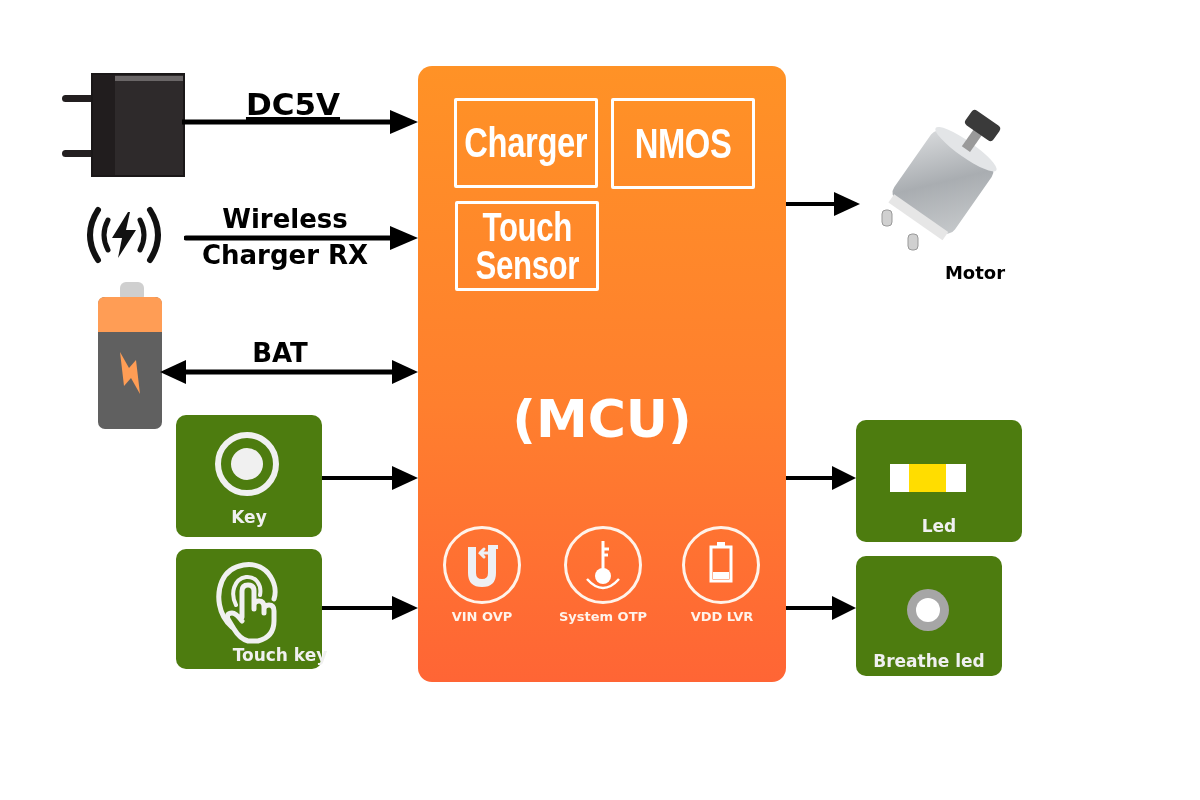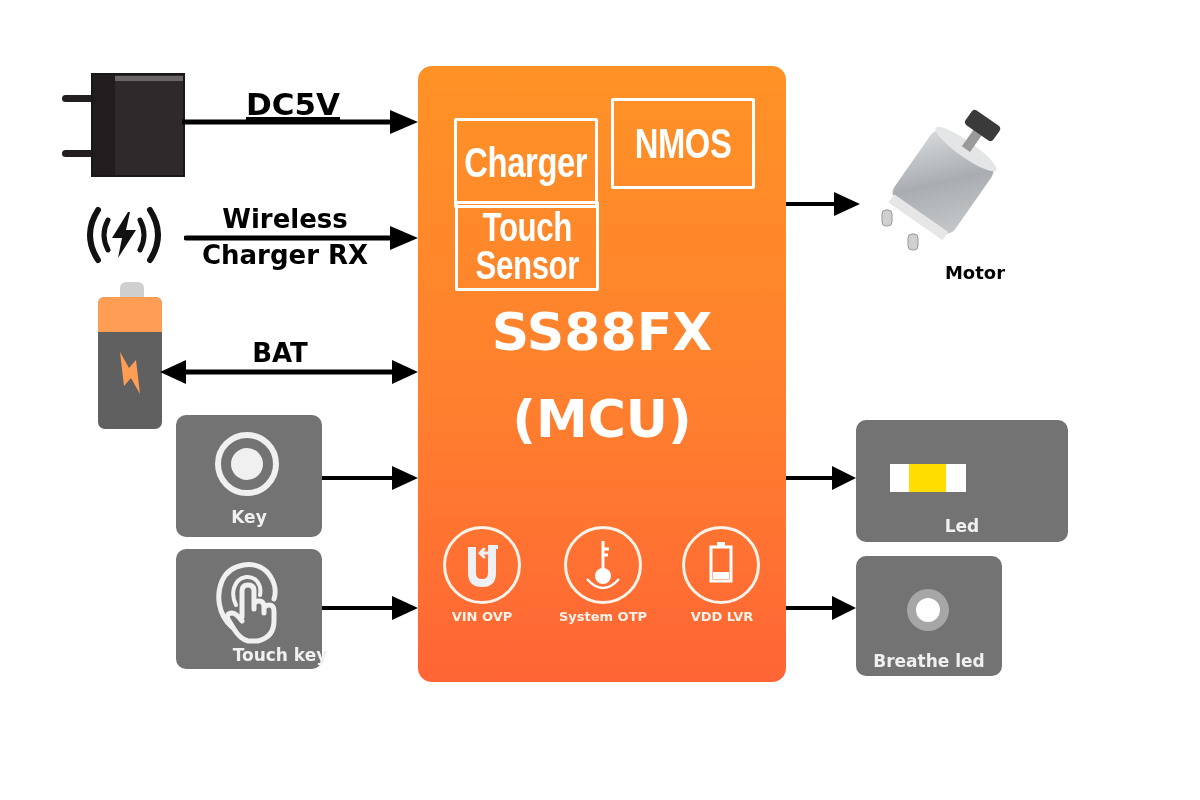--- a/index.html
+++ b/index.html
@@ -12,21 +12,21 @@
          background:linear-gradient(to bottom, #ff9226 0%, #ff7f2e 55%, #ff6535 100%); }
   .feat { position:absolute; border:3px solid #fff; border-radius:2px; box-sizing:border-box; color:#fff;
           display:flex; align-items:center; justify-content:center; text-align:center;
           font-family:"Liberation Sans", sans-serif; font-weight:bold; line-height:0.95; letter-spacing:-0.5px; }
   .feat span { display:block; transform:scaleX(0.78); }
   .mcu-title { position:absolute; left:0; width:100%; text-align:center; color:#fff; font-weight:bold;
                font-family:"DejaVu Sans", sans-serif; font-size:52px; line-height:60px; }
   .prot { position:absolute; width:78px; height:78px; border:3px solid #fff3ea; border-radius:50%; box-sizing:border-box; }
   .prot-lbl { position:absolute; width:140px; text-align:center; color:#fff3ea; font-weight:bold; font-size:13px; font-family:"DejaVu Sans", sans-serif; }
   
-  .tile { position:absolute; background:#737373; border-radius:10px; }
+  .tile { position:absolute; background:#4d7c0f; border-radius:10px; }
   .tile-lbl { position:absolute; left:0; width:100%; text-align:center; color:#f0f0f0; font-weight:bold; font-size:17px; font-family:"DejaVu Sans", sans-serif; }
 </style>
 </head>
 <body>
 
 <svg class="abs" style="left:62px;top:72px;" width="125" height="108">
   <rect x="0" y="23" width="34" height="7" rx="3.5" fill="#231f20"></rect>
   <rect x="0" y="78" width="34" height="7" rx="3.5" fill="#231f20"></rect>
   <rect x="30" y="2" width="92" height="102" fill="#2e2a2b" stroke="#1a1718" stroke-width="2"></rect>
   <rect x="31" y="3" width="22" height="100" fill="#211d1e"></rect>
@@ -84,32 +84,31 @@
     <path d="M30 60 V34 Q30 28 36 28 Q42 28 42 34 V52 M42 48 Q42 44 47 44 Q52 44 52 50 V56 M52 52 Q52 48 57 48 Q62 48 62 54 V64 Q62 80 46 84 H36 Q28 82 22 72 L16 62 Q14 56 20 56 Q24 56 30 64" stroke="#f0f0f0" stroke-width="5" fill="none" stroke-linecap="round" stroke-linejoin="round"></path>
   </svg>
   <div class="tile-lbl" style="top:96px;padding-left:31px;">Touch key</div>
 </div>
 <svg class="arrow" style="left:322px;top:594px;" width="98" height="28">
   <line x1="0" y1="14" x2="72" y2="14" stroke="#000" stroke-width="4"></line>
   <polygon points="70,2 96,14 70,26" fill="#000"></polygon>
 </svg>
 
 <div class="mcu">
-  <div class="feat" style="left:36px;top:32px;width:144px;height:90px;font-size:42px;margin-top:20px;">
+  <div class="feat" style="left:36px;top:32px;width:144px;height:90px;font-size:42px;">
     <span>Charger</span>
   </div>
   <div class="feat" style="left:193px;top:32px;width:144px;height:91px;font-size:42px;">
     <span>NMOS</span>
   </div>
   <div class="feat" style="left:37px;top:135px;width:144px;height:90px;font-size:40px;flex-direction:column;justify-content:center;">
     <span>Touch</span>
     <span>Sensor</span>
   </div>
 
-  <div class="mcu-title" style="top:236px;">SS88FX</div>
   <div class="mcu-title" style="top:323px;">(MCU)</div>
 
   <div class="prot" style="left:25px;top:460px;">
     <svg width="72" height="72" style="position:absolute;left:0;top:0;">
       <path d="M22 18 V44 Q22 58 36 58 Q50 58 50 44 V18 H42 V44 Q42 50 36 50 Q30 50 30 44 V18 Z" fill="#eef0f4"></path>
       <path d="M44 24 H34 M38 20 L34 24 L38 28" stroke="#eef0f4" stroke-width="3" fill="none" stroke-linecap="round"></path>
       <rect x="42" y="16" width="10" height="4" fill="#eef0f4"></rect>
     </svg>
   </div>
   <div class="prot-lbl" style="left:-6px;top:543px;">VIN OVP</div>
@@ -156,21 +155,21 @@
   </g>
   <rect x="14" y="108" width="10" height="16" rx="4" fill="#d0d0d0" stroke="#999" stroke-width="1"></rect>
   <rect x="40" y="132" width="10" height="16" rx="4" fill="#d0d0d0" stroke="#999" stroke-width="1"></rect>
 </svg>
 <div class="lbl" style="left:920px;top:262px;width:110px;font-size:18px;">Motor</div>
 
 <svg class="arrow" style="left:786px;top:464px;" width="72" height="28">
   <line x1="0" y1="14" x2="48" y2="14" stroke="#000" stroke-width="4"></line>
   <polygon points="46,2 70,14 46,26" fill="#000"></polygon>
 </svg>
-<div class="tile" style="left:856px;top:420px;width:166px;height:122px;padding-left:46px;">
+<div class="tile" style="left:856px;top:420px;width:166px;height:122px;">
   <svg class="abs" style="left:34px;top:44px;" width="76" height="30">
     <rect x="0" y="0" width="76" height="28" fill="#ffffff"></rect>
     <rect x="19" y="0" width="37" height="28" fill="#ffdd00"></rect>
   </svg>
   <div class="tile-lbl" style="top:96px;">Led</div>
 </div>
 
 <svg class="arrow" style="left:786px;top:594px;" width="72" height="28">
   <line x1="0" y1="14" x2="48" y2="14" stroke="#000" stroke-width="4"></line>
   <polygon points="46,2 70,14 46,26" fill="#000"></polygon>

